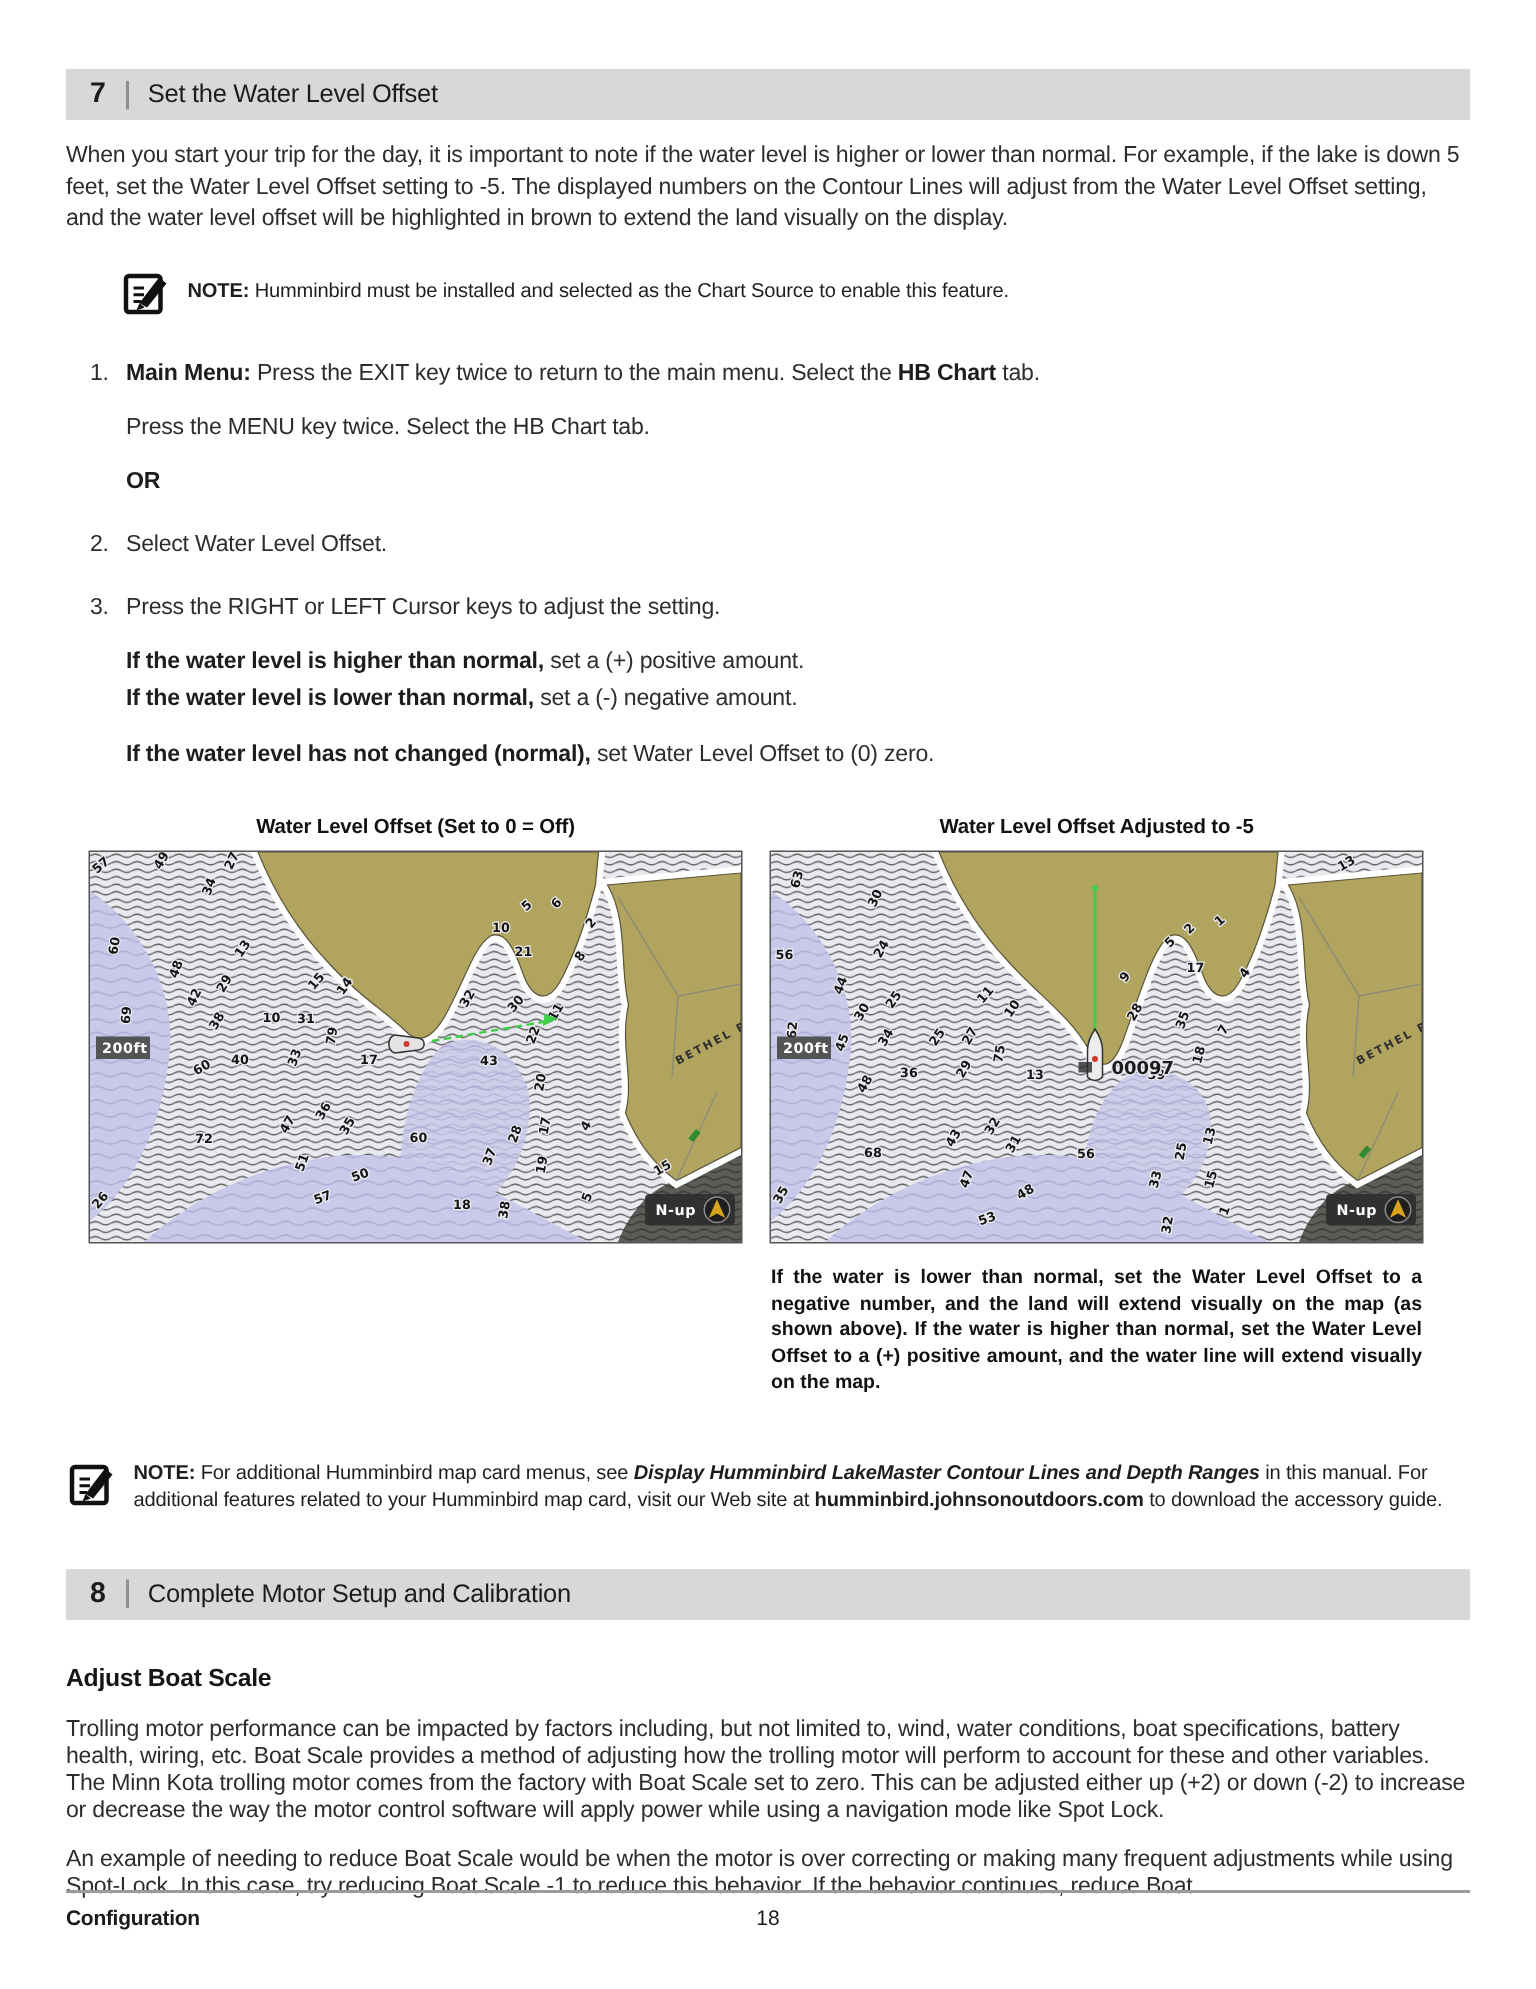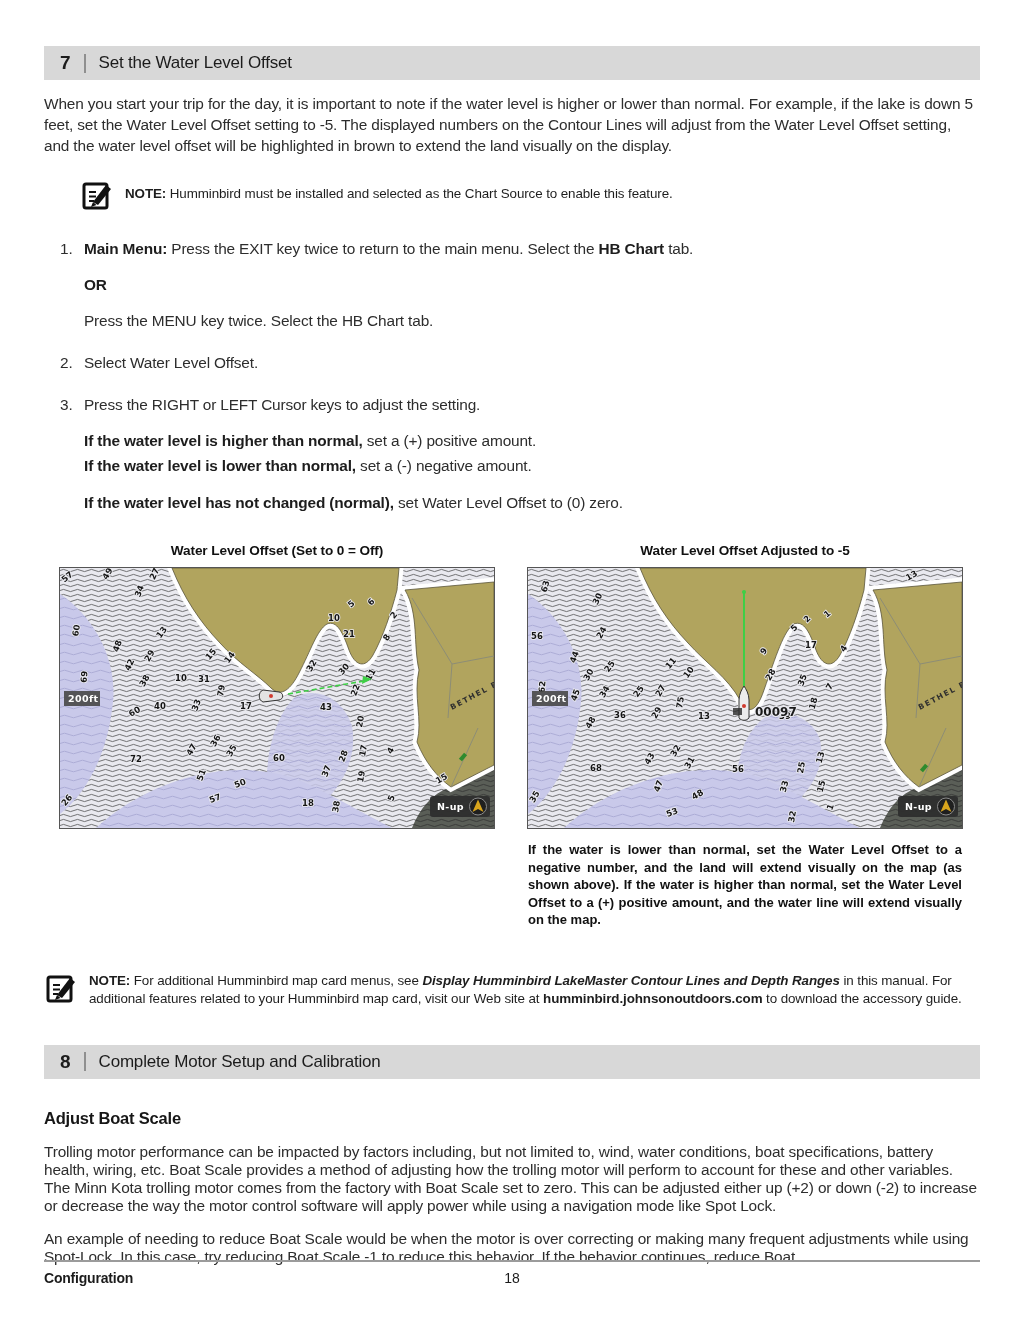--- a/index.html
+++ b/index.html
@@ -26,21 +26,21 @@
 
   
   .steps{margin:26px 0 0 16px;font-size:15.4px;line-height:20px;color:#2d2d2d;letter-spacing:-.15px;}
   .step{display:flex;margin-top:15px;}
   .step-num{width:24px;flex:0 0 24px;}
   .step-body{flex:1;}
   .sub{margin:16px 0 0 24px;}
   b,.bld{font-weight:700;color:#1d1d1d;}
 
   
-  .fig-row{display:flex;gap:34px;margin:30px 0 0 16px;}
+  .fig-row{display:flex;gap:20px;margin:30px 0 0 16px;}
   .fig-col{width:434px;}
   .fig-caption{font-weight:700;font-size:13.6px;text-align:center;margin:0 0 10px;color:#111;letter-spacing:-.1px;}
   .map-frame{width:434px;height:260px;outline:1px solid #555;}
   .fig-note{font-weight:700;font-size:13px;line-height:1.35;text-align:justify;margin-top:9px;color:#111;}
 
   .depth{font:700 8.5px "DejaVu Sans",sans-serif;fill:#141414;stroke:#ededf2;stroke-width:1.6px;paint-order:stroke;text-anchor:middle;}
   .m-halo{fill:none;stroke:#ffffff;stroke-width:9;}
   .m-land{fill:#b1a45e;stroke:#5a553c;stroke-width:.8;}
   .m-parcel{fill:none;stroke:#8d8d76;stroke-width:1;}
   .badge-text{font:700 9.5px "DejaVu Sans",sans-serif;fill:#fff;letter-spacing:.4px;}
@@ -93,22 +93,22 @@
       </svg>
     </span>
     <span class="note-text"><span class="nb">NOTE:</span><span> Humminbird must be installed and selected as the Chart Source to enable this feature.</span></span>
   </div>
 
   <div class="steps">
     <div class="step">
       <span class="step-num">1.</span>
       <div class="step-body">
         <div><span class="bld">Main Menu:</span><span> Press the EXIT key twice to return to the main menu. Select the </span><span class="bld">HB Chart</span><span> tab.</span></div>
+        <div class="sub" style="margin-left:0"><span>Press the MENU key twice. Select the HB Chart tab.</span></div>
         <div class="sub" style="margin-left:0"><span class="bld">OR</span></div>
-        <div class="sub" style="margin-left:0"><span>Press the MENU key twice. Select the HB Chart tab.</span></div>
       </div>
     </div>
     <div class="step" style="margin-top:22px">
       <span class="step-num">2.</span>
       <div class="step-body"><span>Select Water Level Offset.</span></div>
     </div>
     <div class="step" style="margin-top:22px">
       <span class="step-num">3.</span>
       <div class="step-body">
         <div><span>Press the RIGHT or LEFT Cursor keys to adjust the setting.</span></div>

